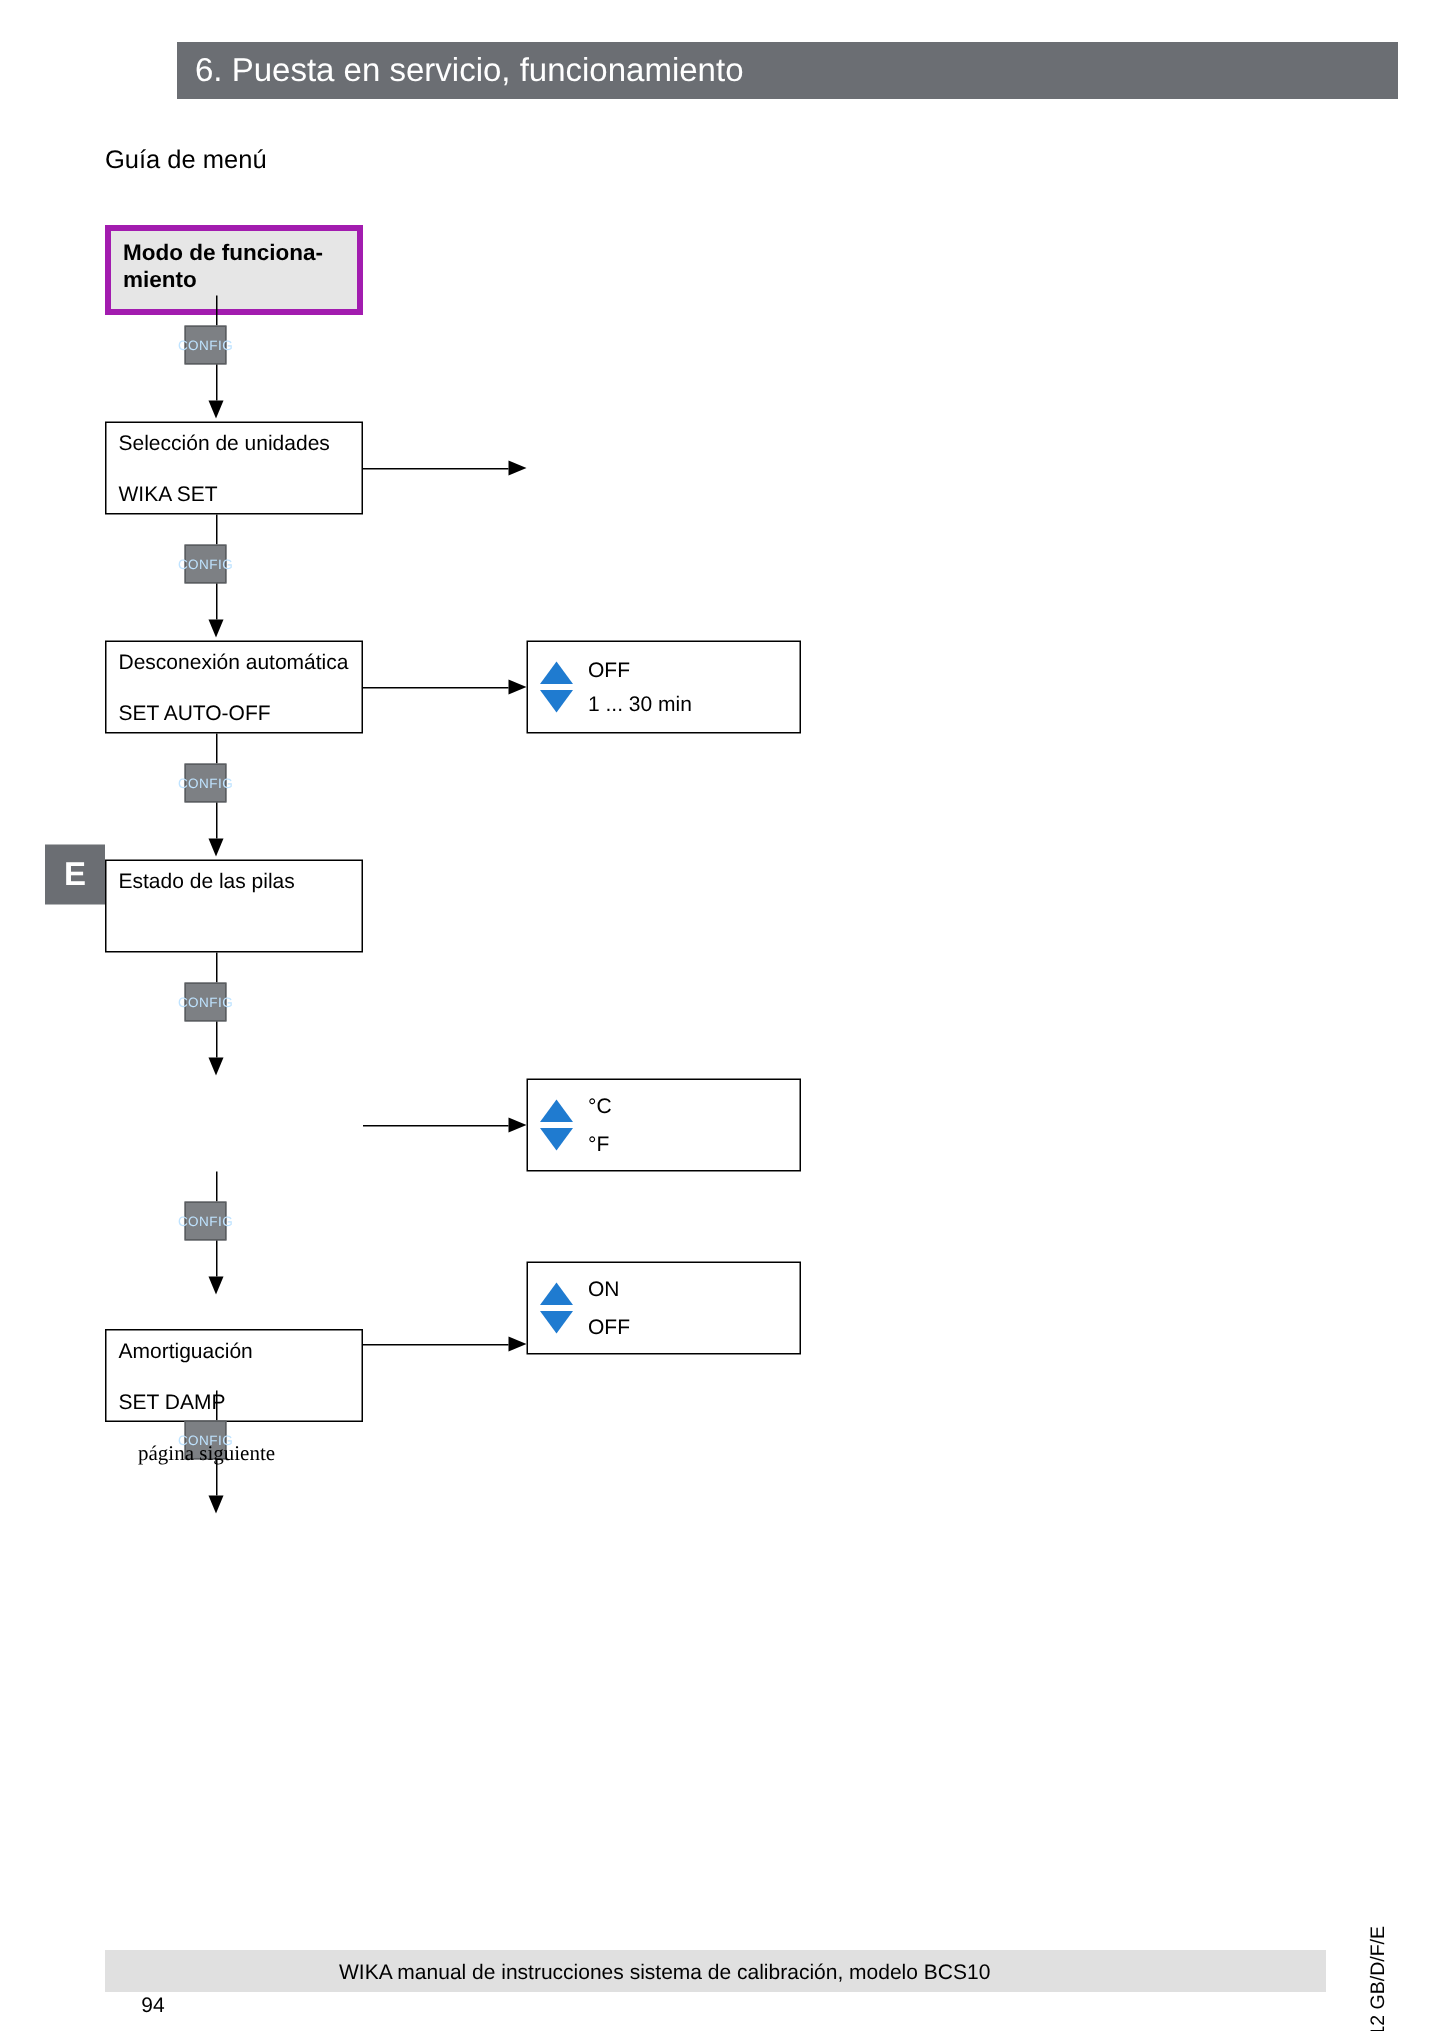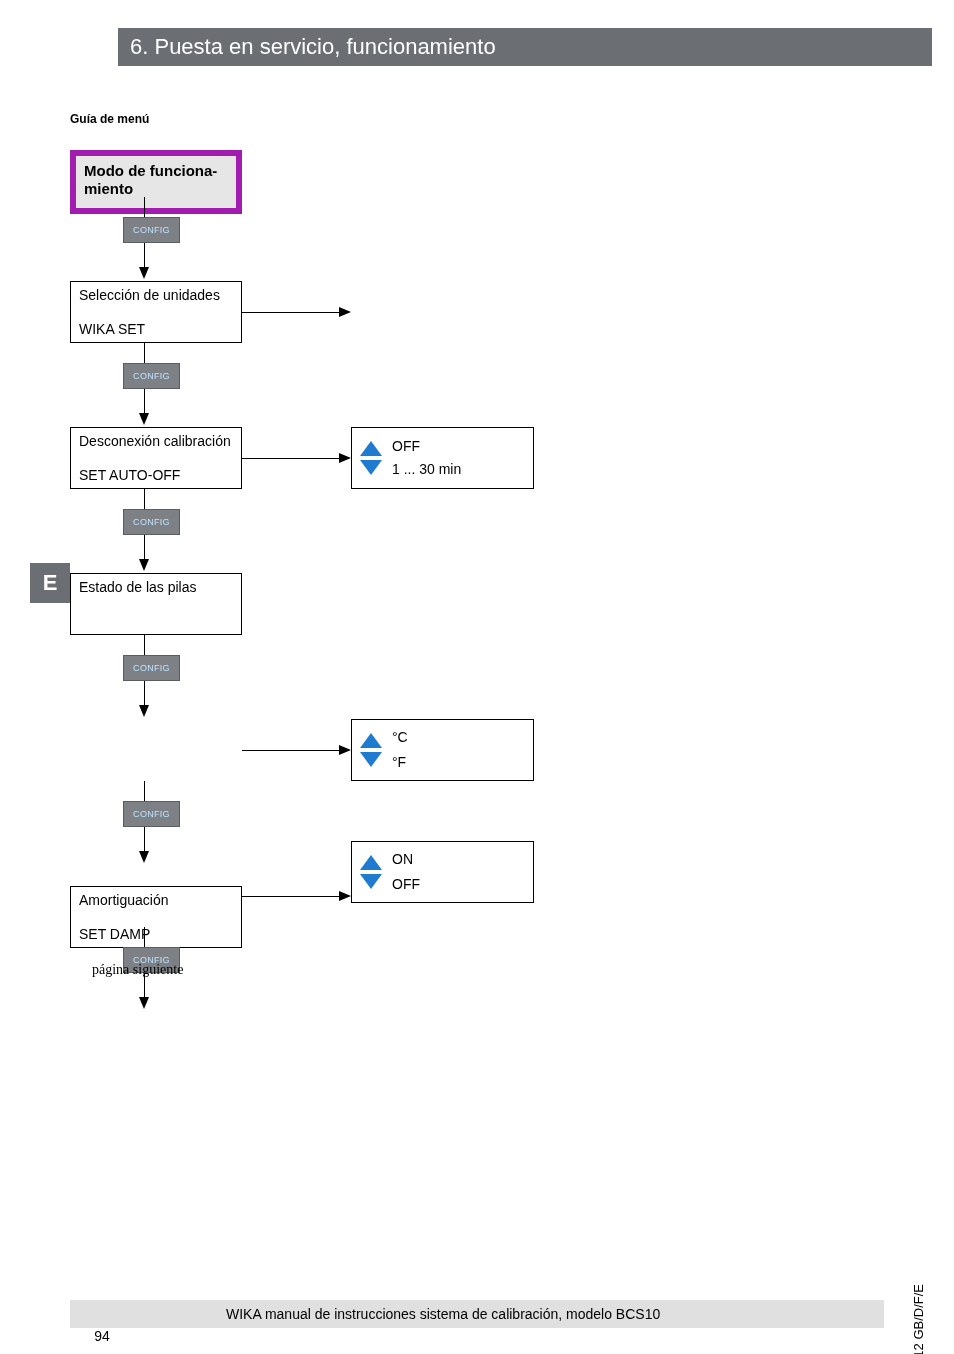--- a/index.html
+++ b/index.html
@@ -36,37 +36,37 @@
     color: #fff;
     font-size: 22px;
     font-weight: bold;
     display: flex;
     align-items: center;
     justify-content: center;
   }
   .subtitle {
     position: absolute;
     left: 70px;
-    top: 112px;
-    font-size: 12px;
-    font-weight: bold;
+    top: 97px;
+    font-size: 17px;
+    font-weight: normal;
   }
   .diagram {
     position: absolute;
     left: 70px;
     top: 150px;
     width: 520px;
     height: 1060px;
   }
   .start-box {
     position: absolute;
     left: 0; top: 0;
     width: 172px;
     padding: 6px 8px 10px 8px;
-    border: 6px solid #a21caf;
+    border: 4px solid #a21caf;
     background: #e6e6e6;
     font-size: 15px;
     font-weight: bold;
     line-height: 1.2;
   }
   .menu-box {
     position: absolute;
     width: 172px;
     height: 62px;
     border: 1px solid #000;
@@ -104,21 +104,21 @@
   .tri-down {
     width: 0; height: 0;
     border-left: 11px solid transparent;
     border-right: 11px solid transparent;
     border-top: 15px solid #1f7bd0;
   }
   .opt-texts { font-size: 14px; line-height: 1.25; }
   .config-btn {
     position: absolute;
     left: 53px;
-    width: 57px;
+    width: 28px;
     height: 26px;
     background: #7d8084;
     border: 1px solid #5a5d60;
     color: #bfe3ff;
     font-size: 9px;
     display: flex;
     align-items: center;
     justify-content: center;
     letter-spacing: 0.3px;
   }
@@ -201,21 +201,21 @@
   </div>
   <div class="hline" style="left:172px; top:162px; width:97px;"></div>
   <div class="arrowhead-right" style="left:269px; top:157px;"></div>
 
   <div class="vline" style="left:74px; top:193px; height:20px;"></div>
   <div class="config-btn" style="top:213px;">CONFIG</div>
   <div class="vline" style="left:74px; top:239px; height:24px;"></div>
   <div class="arrowhead-down" style="left:69px; top:263px;"></div>
 
   <div class="menu-box" style="top:277px;">
-    <span class="title">Desconexión calibración</span>
+    <span class="title">Desconexión automática</span>
     <span class="code">SET AUTO-OFF</span>
   </div>
   <div class="hline" style="left:172px; top:308px; width:97px;"></div>
   <div class="arrowhead-right" style="left:269px; top:303px;"></div>
   <div class="opt-box" style="top:277px;">
     <div class="arrows">
       <div class="tri-up"></div>
       <div class="tri-down"></div>
     </div>
     <div class="opt-texts">

